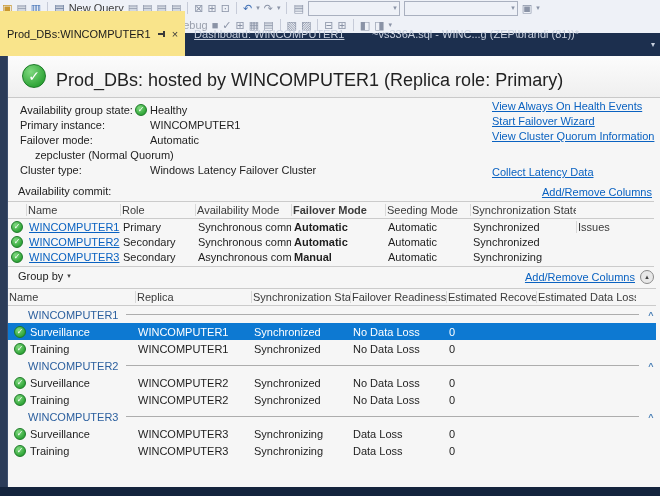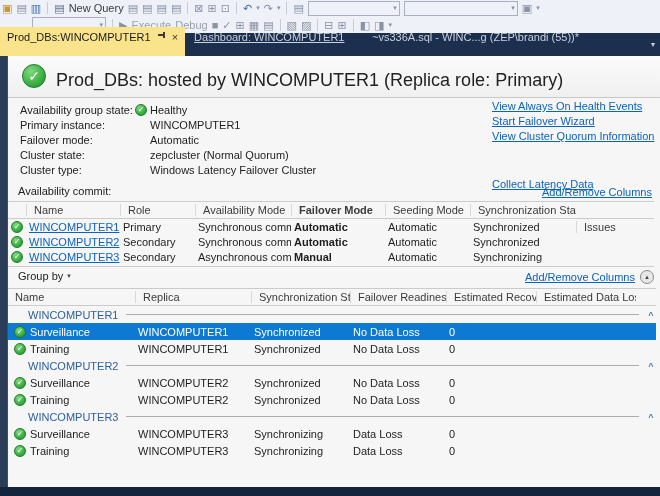--- a/index.html
+++ b/index.html
@@ -17,21 +17,21 @@
   .tbi.blue{color:#3f6fb5;}
   .tbi.orange{color:#c9962f;}
   .tbsep{width:1px;height:12px;background:#c6cbd8;margin:0 2px;}
   .tblabel{color:#3c3c3c;font-size:11px;}
   .tblabel.dis{color:#9aa0ad;}
   .caret{font-size:7px;color:#8a93a6;}
   .combo{height:13px;background:#eef1f7;border:1px solid #a9b0bf;display:flex;align-items:center;justify-content:flex-end;padding-right:2px;}
   .c1a{width:70px;}.c1b{width:88px;}.c1c{width:110px;}
   
   .tabbar{position:absolute;top:33px;left:0;right:0;height:23px;background:#1c2f4e;display:flex;align-items:flex-end;}
-  .tab{height:21px;display:flex;align-items:flex-start;padding:4px 7px;font-size:11px;color:#c8d0de;cursor:default;white-space:nowrap;}
+  .tab{height:21px;display:flex;align-items:center;padding:12px 7px;font-size:11px;color:#c8d0de;cursor:default;white-space:nowrap;}
   .tab.active{background:#f9e48b;color:#1b1b1b;}
   .tab .pin{position:relative;width:8px;height:8px;margin-left:7px;}
   .tab .pin::before{content:"";position:absolute;left:0;top:3px;width:5px;height:2px;background:#3a3a3a;}
   .tab .pin::after{content:"";position:absolute;left:5px;top:1px;width:2px;height:6px;background:#3a3a3a;}
   .tab .close{margin-left:6px;color:#3a3a3a;font-size:11px;}
   .tab2{margin-left:2px;width:160px;text-decoration:underline;}
   .tab3{margin-left:4px;width:220px;}
   .taboverflow{margin-left:auto;margin-right:5px;color:#c8d0de;font-size:8px;align-self:center;}
   
   .leftstrip{position:absolute;left:0;top:56px;width:8px;bottom:9px;background:#2b3c59;border-right:1px solid #3d4f6e;box-sizing:border-box;}
@@ -48,25 +48,25 @@
   .pause{display:inline-flex;gap:2px;cursor:pointer;}
   .pause i{width:3px;height:9px;background:#1565c0;}
   
   .infosec{position:absolute;top:42px;left:0;right:0;height:84px;}
   .irow{position:absolute;left:12px;height:15px;display:flex;align-items:center;}
   .ilabel{width:115px;color:#222;}
   .ival{display:flex;align-items:center;gap:3px;}
   .ival.noicon{padding-left:15px;}
   a.lnk{color:#0a62c1;text-decoration:underline;cursor:pointer;}
   .linkcol{position:absolute;left:484px;top:2px;display:flex;flex-direction:column;gap:3px;}
-  .latency{position:absolute;left:484px;top:80px;}
+  .latency{position:absolute;left:484px;top:68px;}
   
   .seclabel{position:absolute;left:10px;top:3px;color:#222;}
   .thead{display:flex;height:16px;align-items:center;border-top:1px solid #cbcbcb;border-bottom:1px solid #cbcbcb;color:#3b3b3b;}
-  .th{box-sizing:border-box;padding-left:7px;border-left:1px solid #d8d8d8;height:12px;line-height:12px;overflow:hidden;white-space:nowrap;}
+  .th{box-sizing:border-box;padding-left:1px;border-left:1px solid #d8d8d8;height:12px;line-height:12px;overflow:hidden;white-space:nowrap;}
   .th.first{border-left:none;}
   .trow{display:flex;height:15px;align-items:center;}
   .td{box-sizing:border-box;padding-left:3px;overflow:hidden;white-space:nowrap;}
   
   .replicasec{position:absolute;top:126px;left:0;right:0;height:86px;}
   .t1{position:absolute;left:0;right:6px;top:19px;border-bottom:1px solid #cbcbcb;padding-bottom:2px;background:#f6f6f6;}
   .r-ic{width:18px;display:flex;justify-content:center;}
   .r-n{width:94px;}.r-r{width:75px;}.r-a{width:96px;}.r-f{width:94px;font-weight:bold;}.r-s{width:85px;}.r-y{width:106px;}.r-i{width:56px;margin-top:34px;}
   
   .groupsec{position:absolute;top:212px;left:0;right:0;bottom:0;}
@@ -148,21 +148,21 @@
 <div class="tabbar">
   <div class="tab active">
     <span>Prod_DBs:WINCOMPUTER1</span>
     <span class="pin"></span>
     <span class="close">×</span>
   </div>
   <div class="tab tab2">
     <span>Dashboard: WINCOMPUTER1</span>
   </div>
   <div class="tab tab3">
-    <span>~vs336A.sql - WINC...g (ZEP\brandi (55))*</span>
+    <span>~vs336A.sql - WINC...g (ZEP\brandi (81))*</span>
   </div>
   <span class="taboverflow">▾</span>
 </div>
 
 <div class="leftstrip"></div>
 
 <div class="main">
 
   <div class="dhead">
     <span class="gcheck gbig">✓</span>
@@ -179,21 +179,20 @@
     </div>
     <div class="irow" style="top:19px">
       <span class="ilabel">Primary instance:</span>
       <span class="ival noicon">WINCOMPUTER1</span>
     </div>
     <div class="irow" style="top:34px">
       <span class="ilabel">Failover mode:</span>
       <span class="ival noicon">Automatic</span>
     </div>
     <div class="irow" style="top:49px">
-      <span class="ilabel">Cluster state:</span>
       <span class="ival noicon">zepcluster (Normal Quorum)</span>
     </div>
     <div class="irow" style="top:64px">
       <span class="ilabel">Cluster type:</span>
       <span class="ival noicon">Windows Latency Failover Cluster</span>
     </div>
     <div class="linkcol">
       <a class="lnk">View Always On Health Events</a>
       <a class="lnk">Start Failover Wizard</a>
       <a class="lnk">View Cluster Quorum Information</a>

